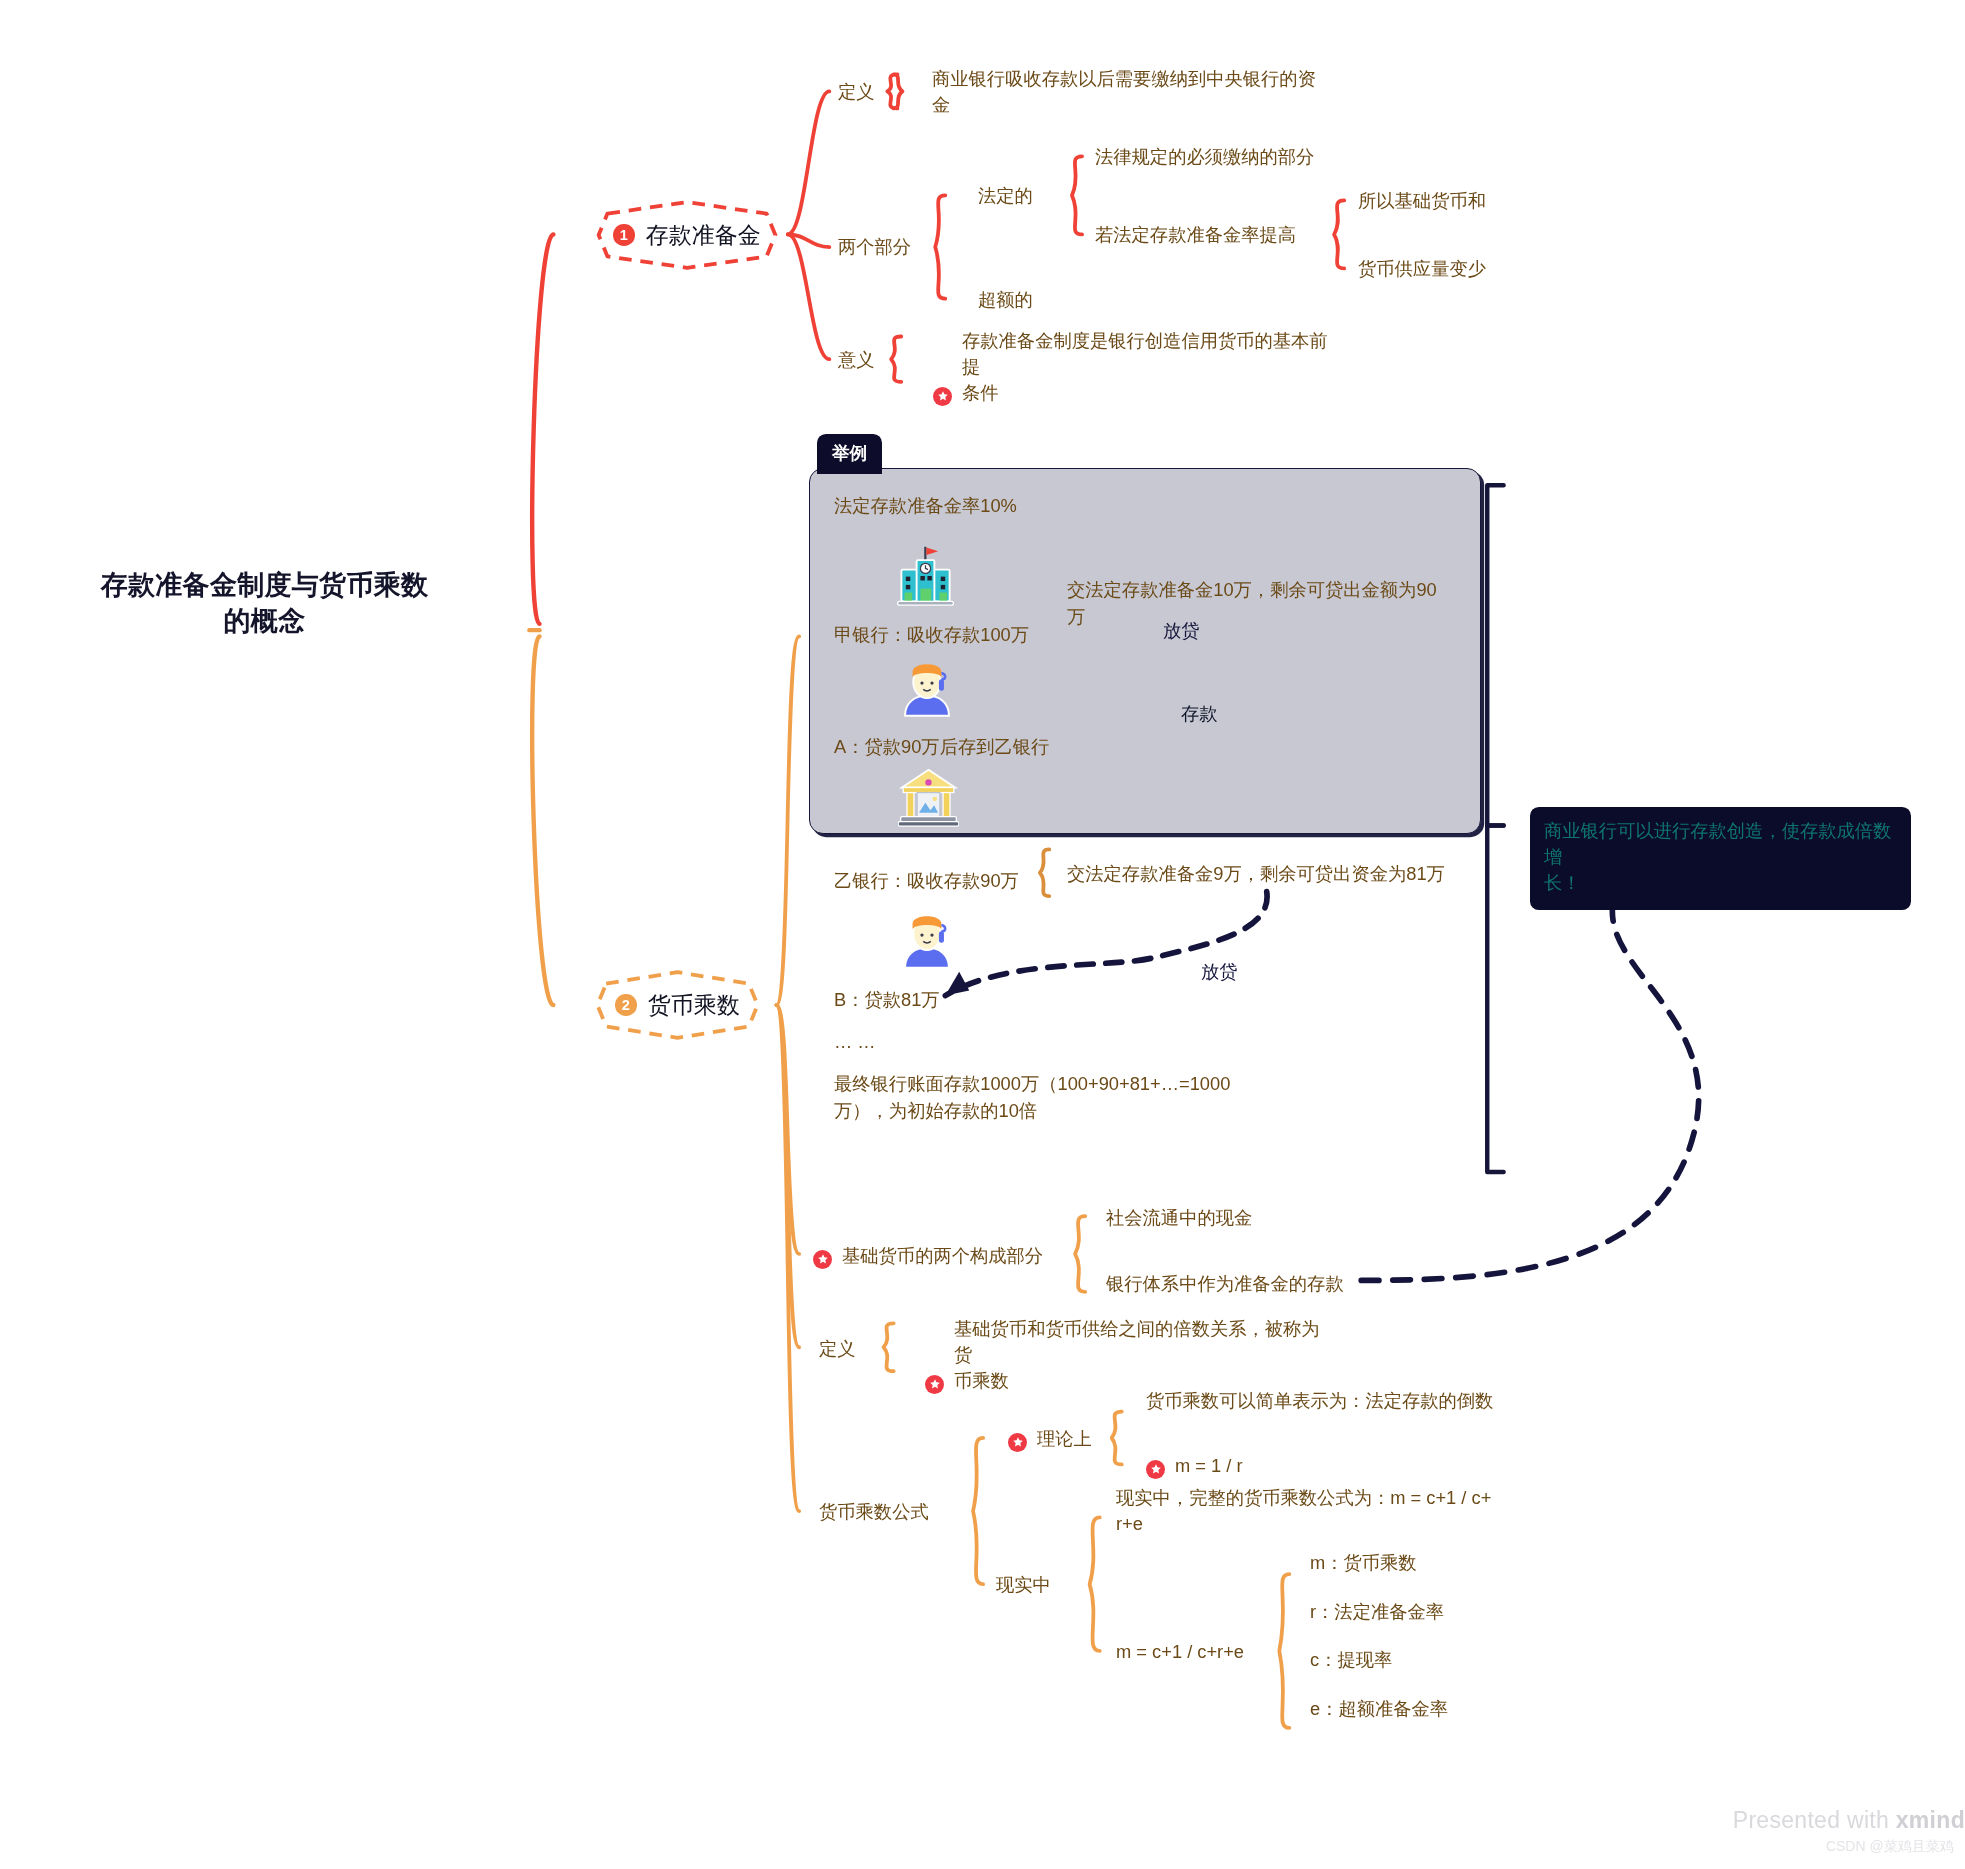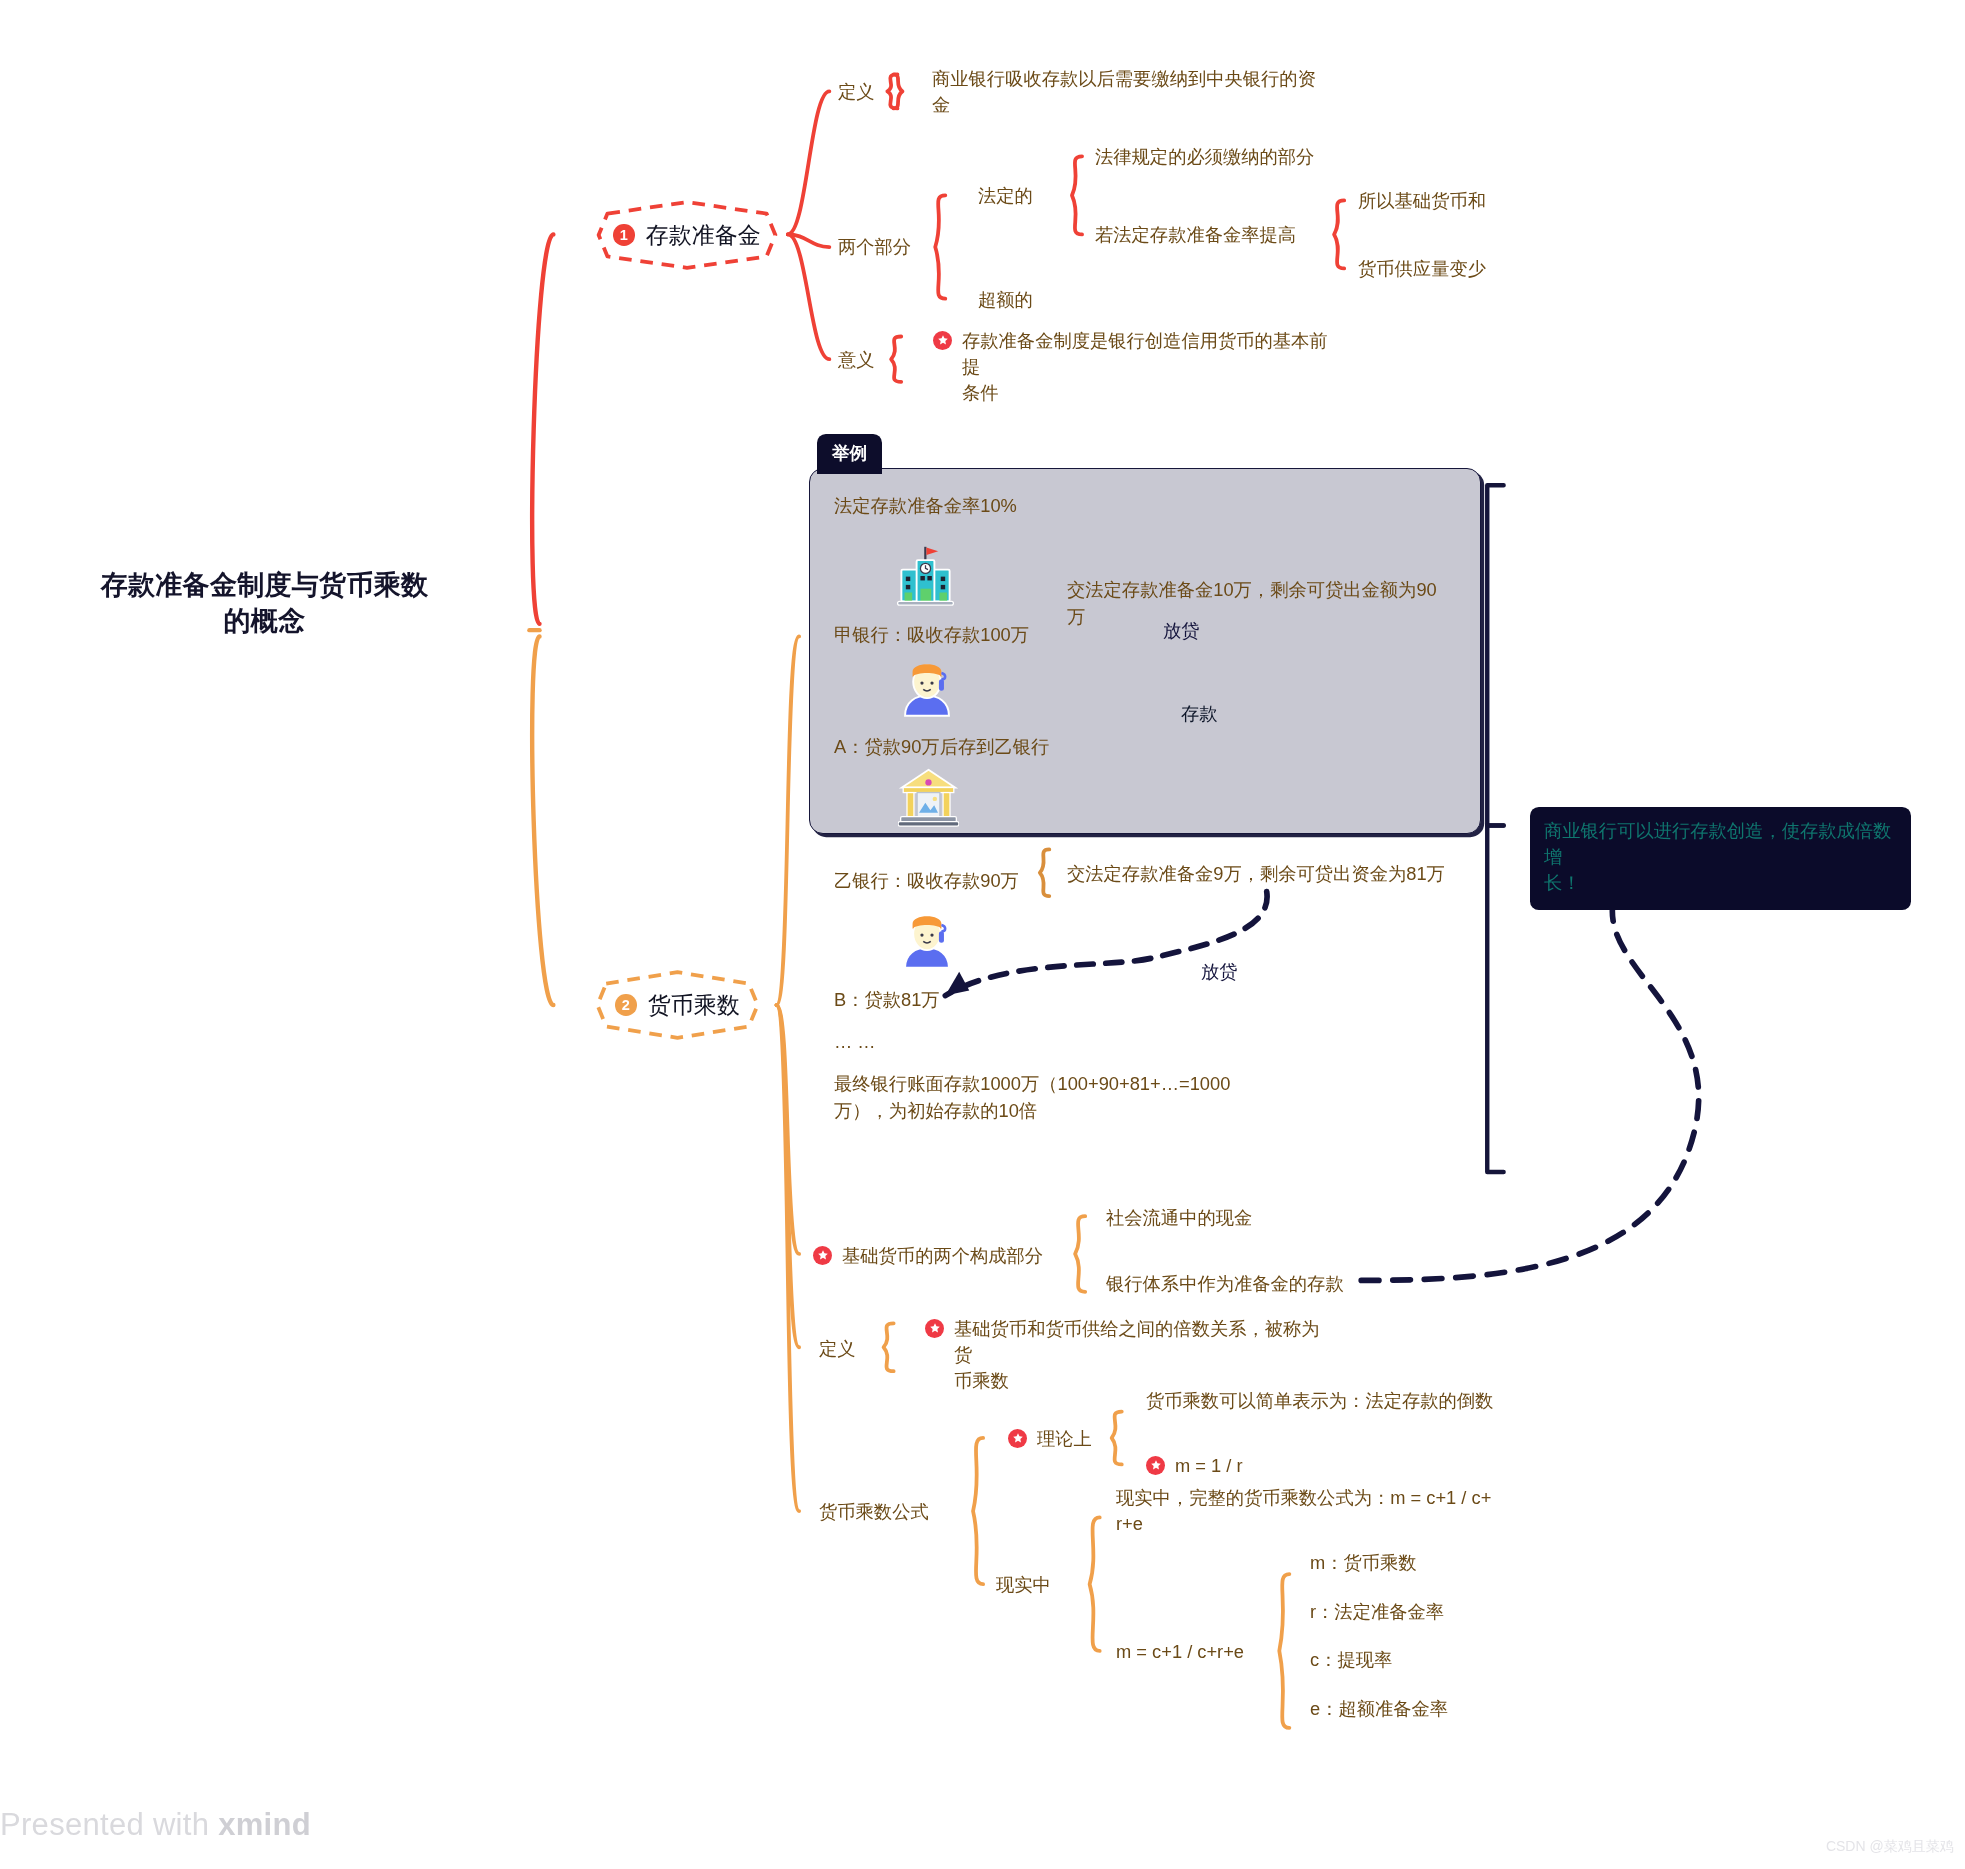--- a/index.html
+++ b/index.html
@@ -45,21 +45,21 @@
     color: #ffffff; font-size: 14.5px; font-weight: bold;
     line-height: 1;
     flex: 0 0 auto;
   }
   .numbadge.red { background: #ef4136; }
   .numbadge.orange { background: #f0a04b; }
 
   
   .t { position: absolute; color: #6b4a17; font-size: 18.3px; line-height: 1.42; }
 
-  .starred { display: flex; align-items: flex-start; gap: 10px; }
+  .starred { display: flex; align-items: flex-end; gap: 10px; }
   .star {
     flex: 0 0 auto;
     width: 19px; height: 19px; border-radius: 50%;
     background: #ef3a45;
     display: inline-flex; align-items: center; justify-content: center;
     margin-top: 2.5px;
   }
   .star svg { width: 12px; height: 12px; display: block; }
 
   
@@ -108,22 +108,22 @@
     width: 403px;
     text-align: center;
     color: #1b1b3a;
     font-size: 17px;
     line-height: 1.45;
   }
 
   
   #xmind-wm {
     position: absolute; left: 0; top: 1807px; width: 1965px;
-    text-align: left;
-    color: #d9d9dd; font-size: 31px; letter-spacing: 0.3px;
+    text-align: right;
+    color: #d9d9dd; font-size: 23px; letter-spacing: 0.3px;
   }
   #xmind-wm b { color: #cfcfd4; }
   #csdn-wm {
     position: absolute; right: 11.3px; top: 1838px;
     color: #e4e4e8; font-size: 14px;
   }
 </style>
 </head>
 <body>
 

